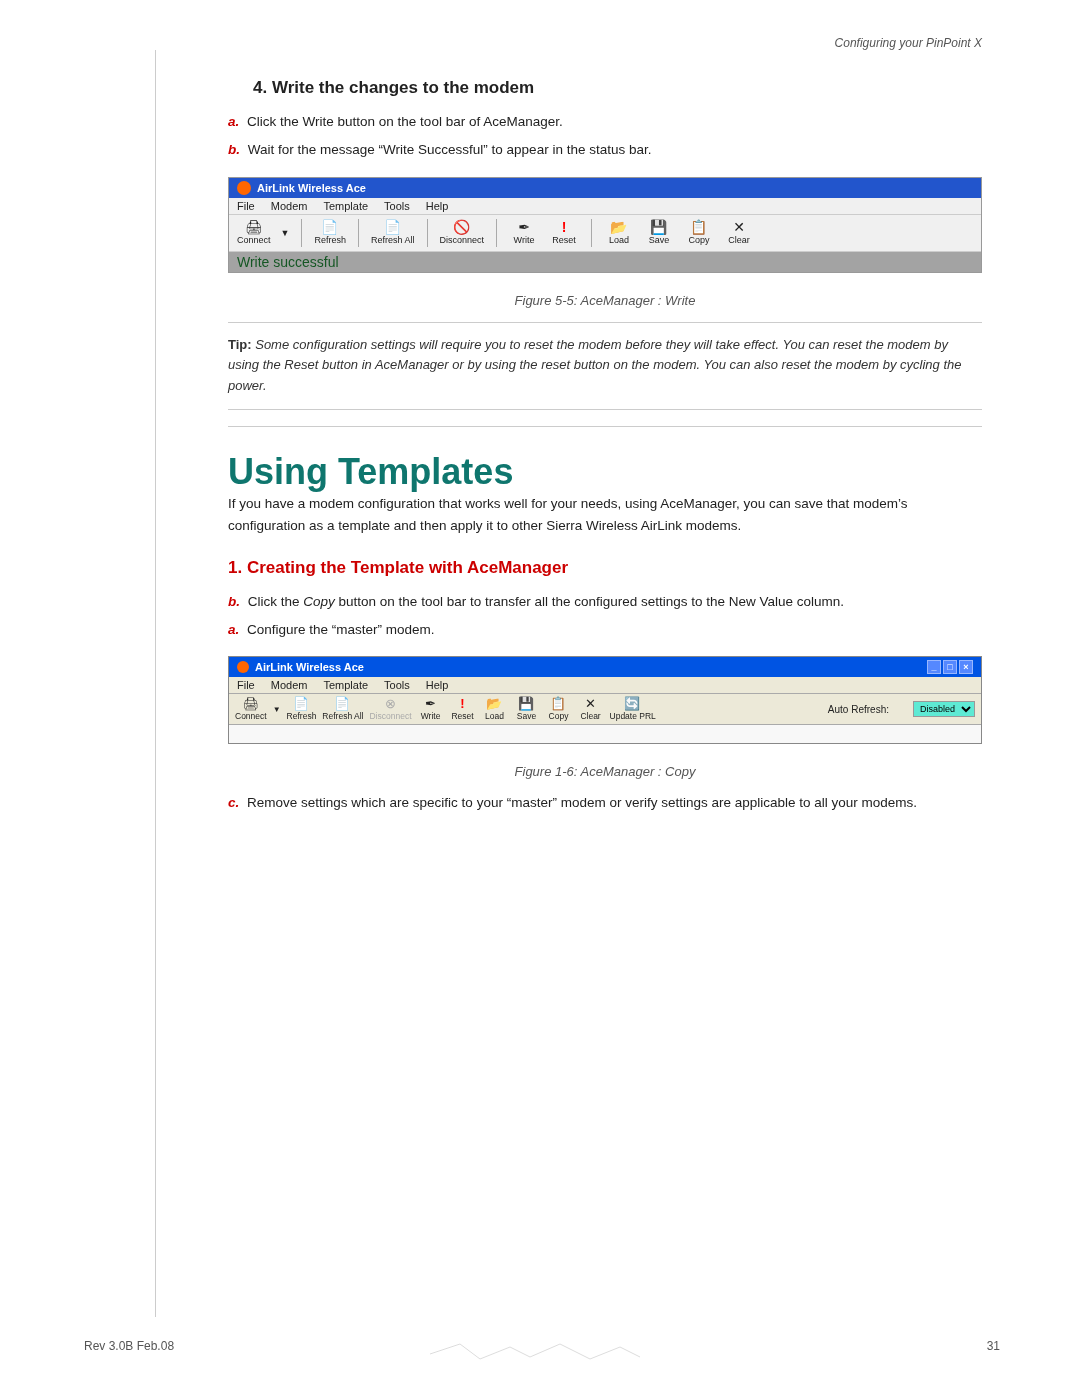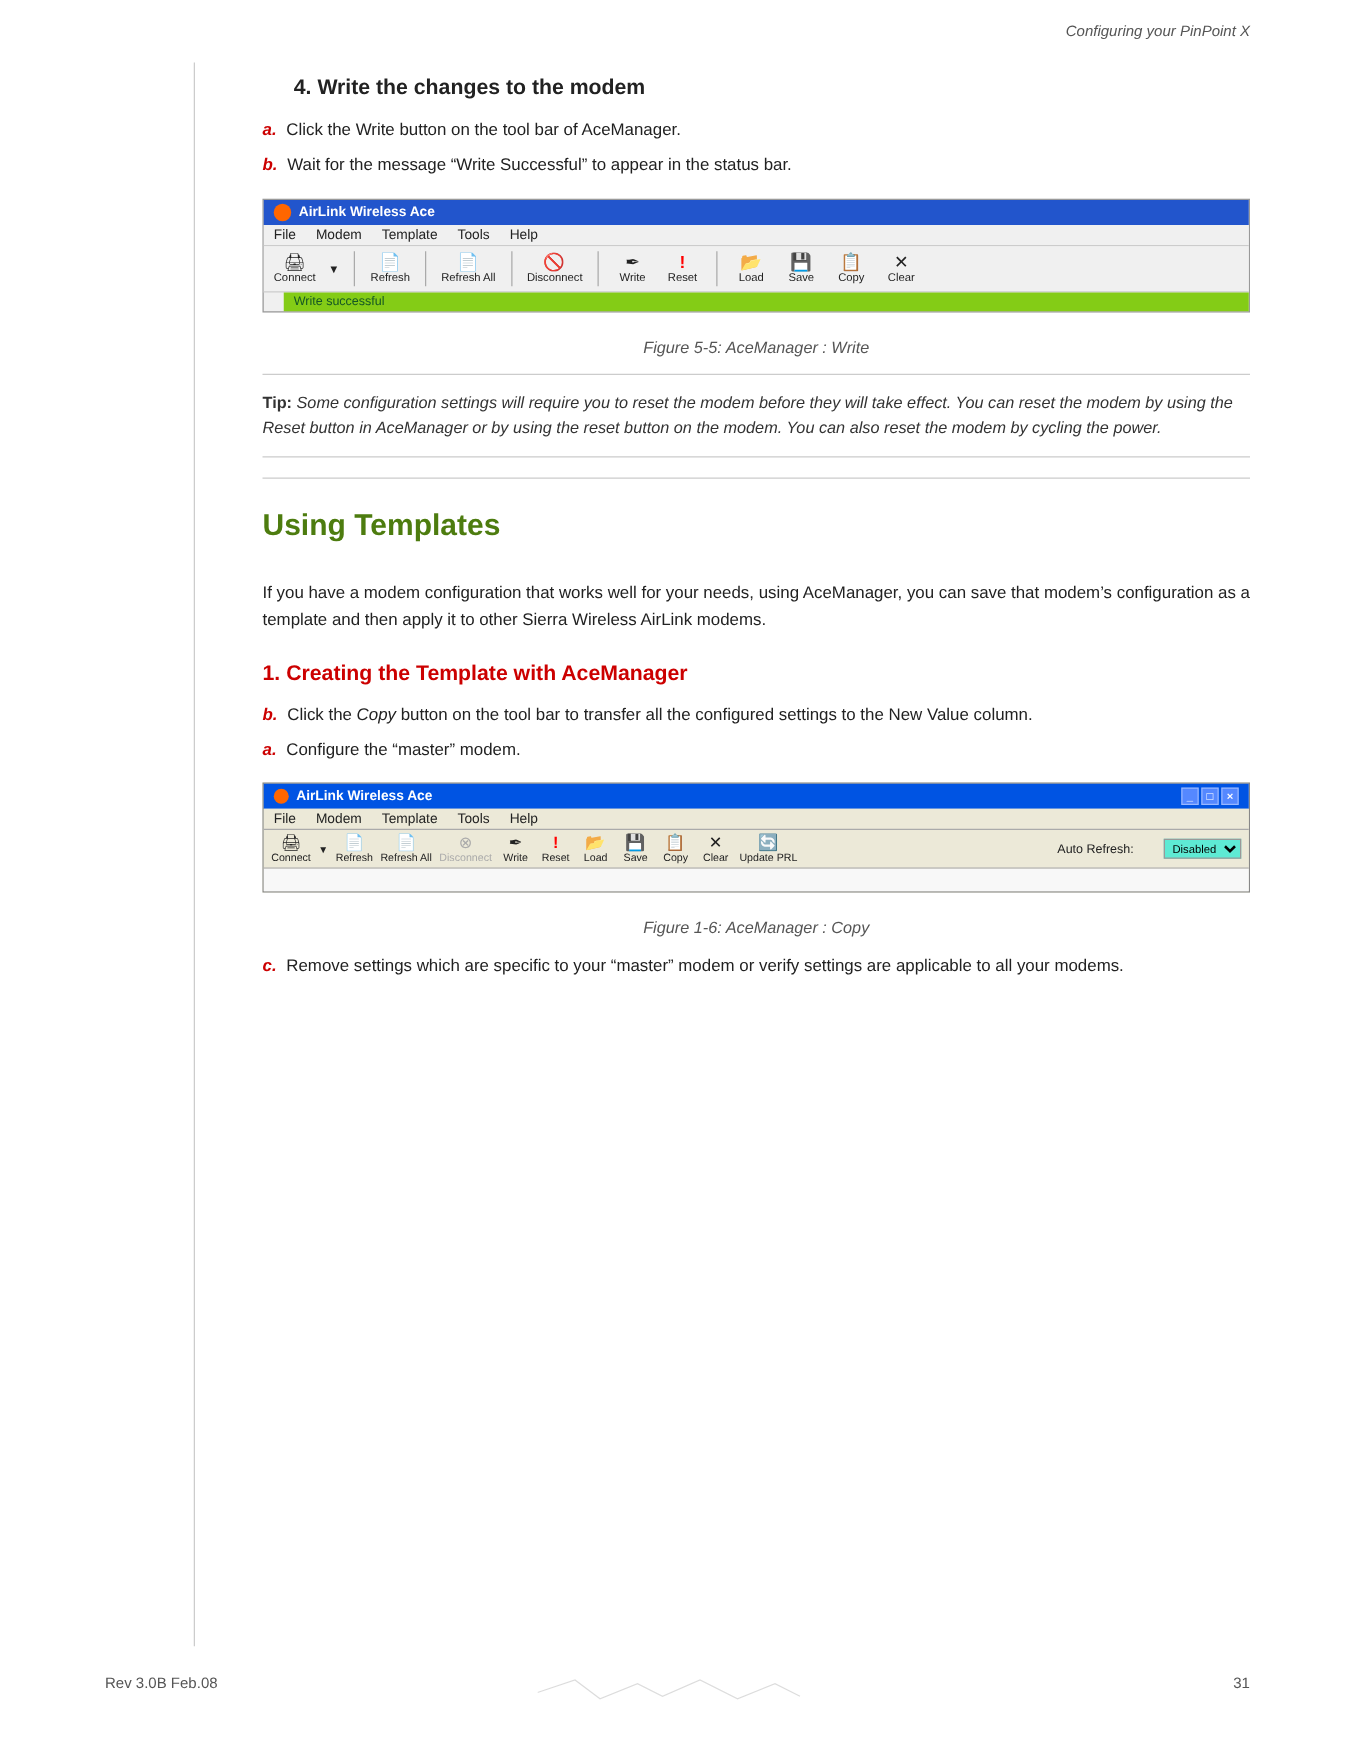--- a/index.html
+++ b/index.html
@@ -12,21 +12,21 @@
       color: #222;
       position: relative;
     }
 
     
     .page-container {
       width: 1080px;
       min-height: 1397px;
       background: #fff;
       position: relative;
-      padding: 0;
+      padding: 18px;
     }
 
     
     .page-header {
       text-align: right;
       padding: 18px 80px 10px 0;
       font-size: 12px;
       color: #555;
       font-style: italic;
     }
@@ -133,25 +133,24 @@
     }
 
     .toolbar-separator {
       width: 1px;
       height: 28px;
       background: #aaa;
       margin: 0 2px;
     }
 
     .screenshot-statusbar-success {
-      background: #84cc16;
+      background: #a3a3a3;
       padding: 2px 8px;
-      font-size: 10px;
+      font-size: 14px;
       color: #155724;
-      margin-left: 16px;
     }
 
     
     .figure-caption {
       font-size: 13px;
       color: #555;
       font-style: italic;
       margin: 20px 0 14px 0;
       text-align: center;
     }
@@ -166,24 +165,24 @@
       line-height: 1.6;
       color: #333;
     }
 
     .tip-box .tip-label {
       font-weight: bold;
     }
 
     
     .main-section-heading {
-      font-size: 24px;
-      font-weight: bold;
-      color: #4d7c0f;
-      margin: 24px 0 28px 0;
+      font-size: 36px;
+      font-weight: bold;
+      color: #0f766e;
+      margin: 24px 0 0 0;
       font-family: Arial, sans-serif;
     }
 
     .body-text {
       font-size: 13.5px;
       line-height: 1.65;
       color: #222;
       margin-bottom: 14px;
     }
 

